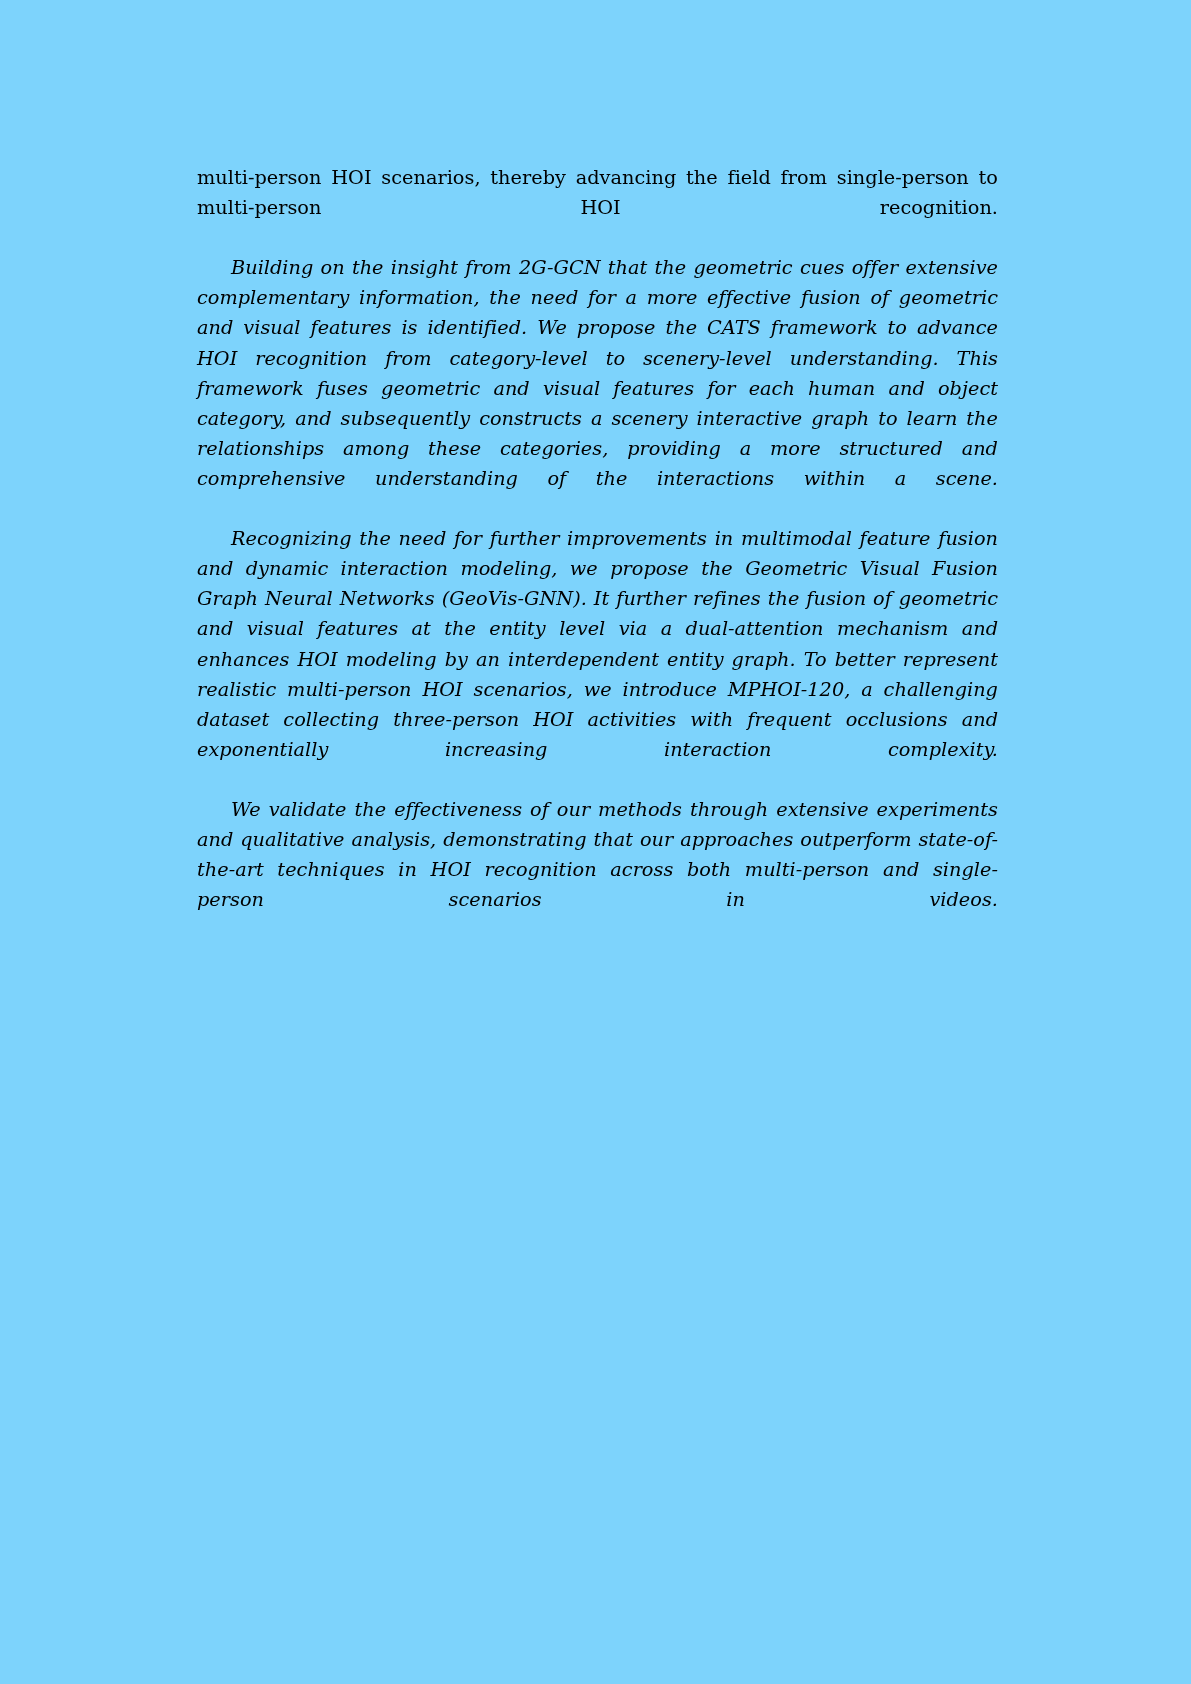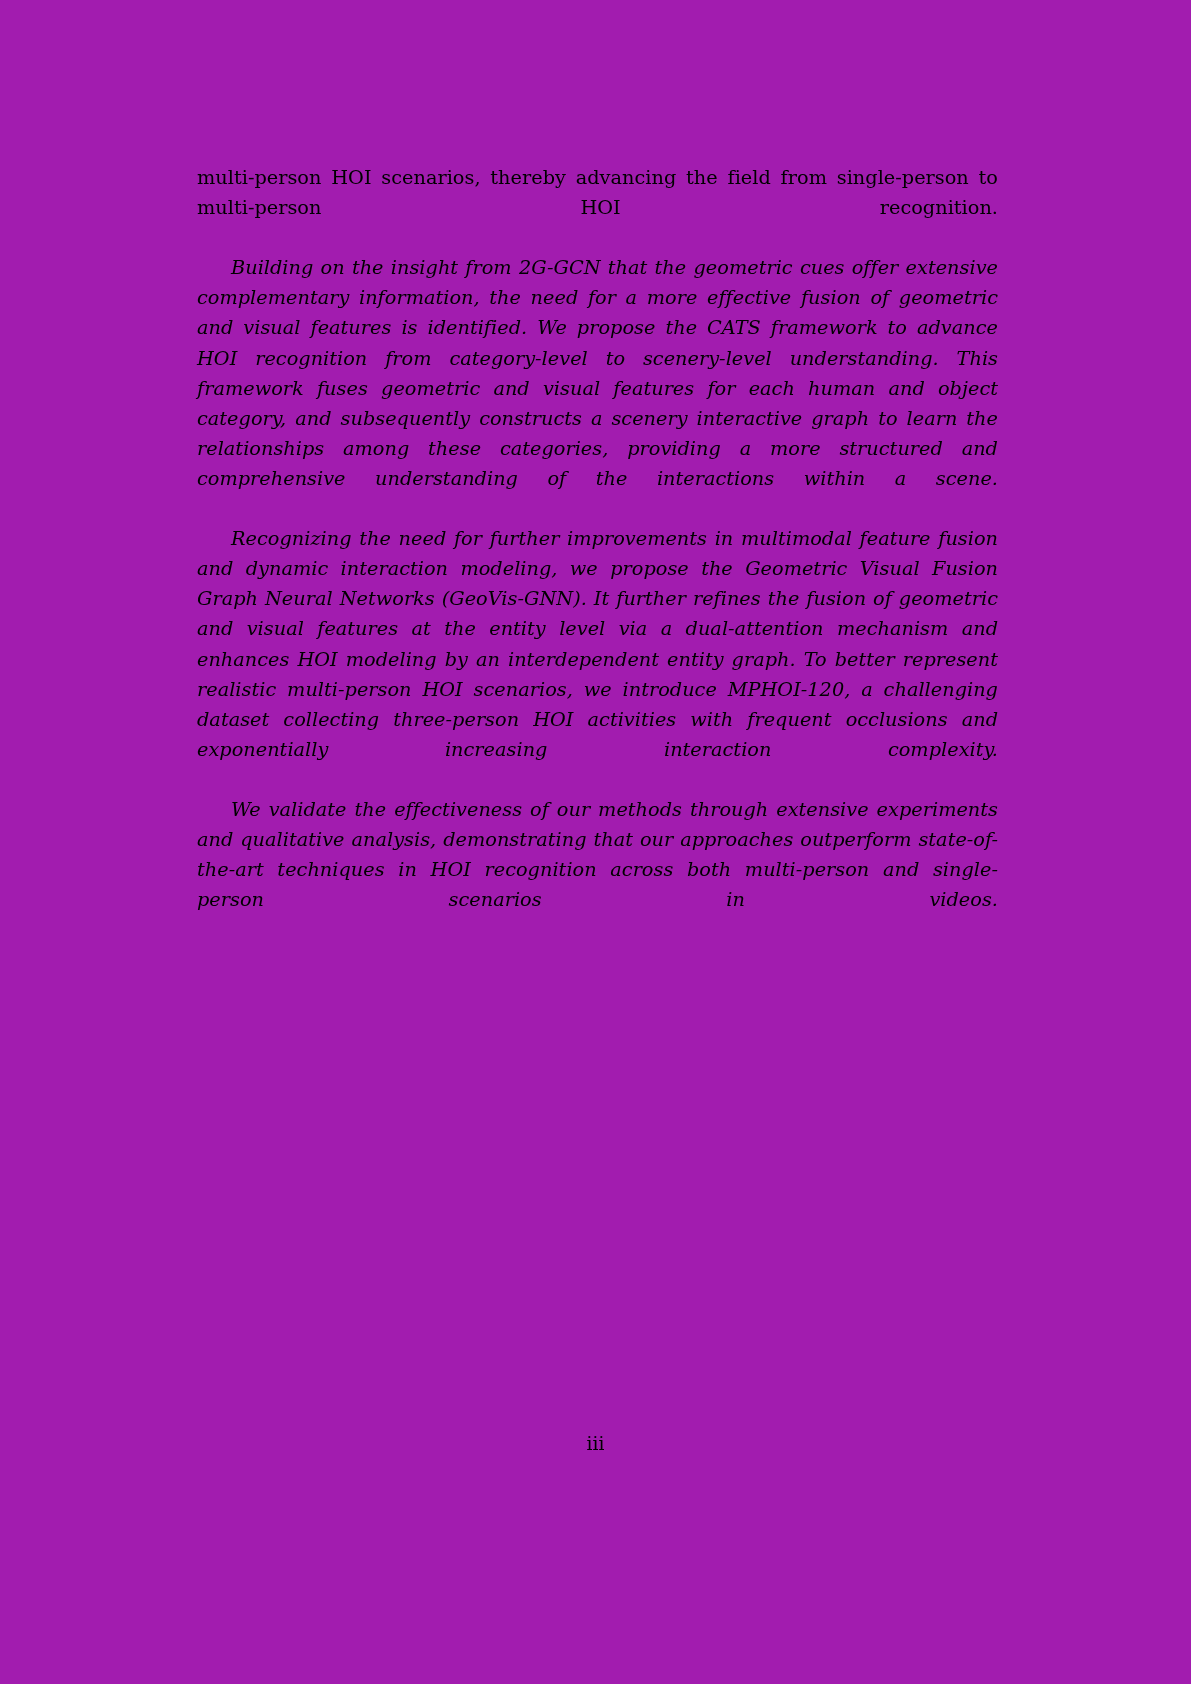--- a/index.html
+++ b/index.html
@@ -13,21 +13,21 @@
     height: 1684px;
     position: relative;
     font-family: "DejaVu Serif", "Liberation Serif", serif;
     color: #000000;
     overflow: hidden;
   }
 
   .page {
     position: absolute;
     inset: 0;
-    background: #a21caf;
+    background: #7dd3fc;
   }
 
   .text-block {
     position: absolute;
     left: 197px;
     top: 163px;
     width: 801px;
   }
 
   .para {
@@ -70,15 +70,14 @@
 
 <div class="page">
 
   <div class="text-block">
     <p class="para">multi-person HOI scenarios, thereby advancing the field from single-person to multi-person HOI recognition.</p>
     <p class="para indent">Building on the insight from 2G-GCN that the geometric cues offer extensive complementary information, the need for a more effective fusion of geometric and visual features is identified. We propose the CATS framework to advance HOI recognition from category-level to scenery-level understanding. This framework fuses geometric and visual features for each human and object category, and subsequently constructs a scenery interactive graph to learn the relationships among these categories, providing a more structured and comprehensive understanding of the interactions within a scene.</p>
     <p class="para indent">Recognizing the need for further improvements in multimodal feature fusion and dynamic interaction modeling, we propose the Geometric Visual Fusion Graph Neural Networks (GeoVis-GNN). It further refines the fusion of geometric and visual features at the entity level via a dual-attention mechanism and enhances HOI modeling by an interdependent entity graph. To better represent realistic multi-person HOI scenarios, we introduce MPHOI-120, a challenging dataset collecting three-person HOI activities with frequent occlusions and exponentially increasing interaction complexity.</p>
     <p class="para indent">We validate the effectiveness of our methods through extensive experiments and qualitative analysis, demonstrating that our approaches outperform state-of-the-art techniques in HOI recognition across both multi-person and single-person scenarios in videos.</p>
   </div>
 
-  <div class="folio">iii</div>
 
 </div>
 
 </body></html>

